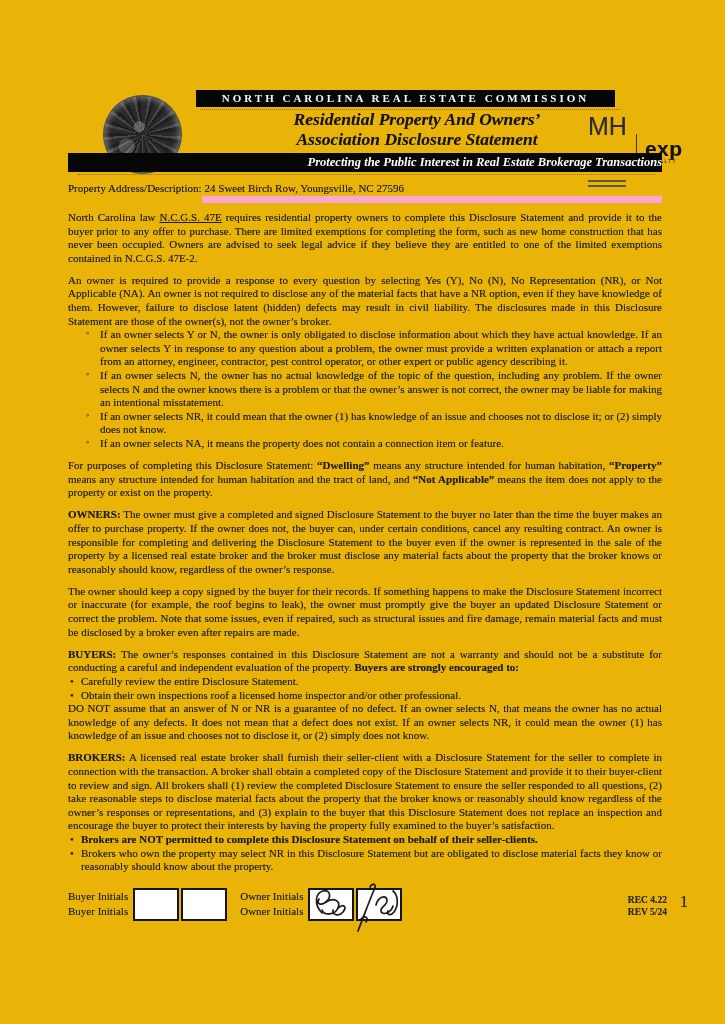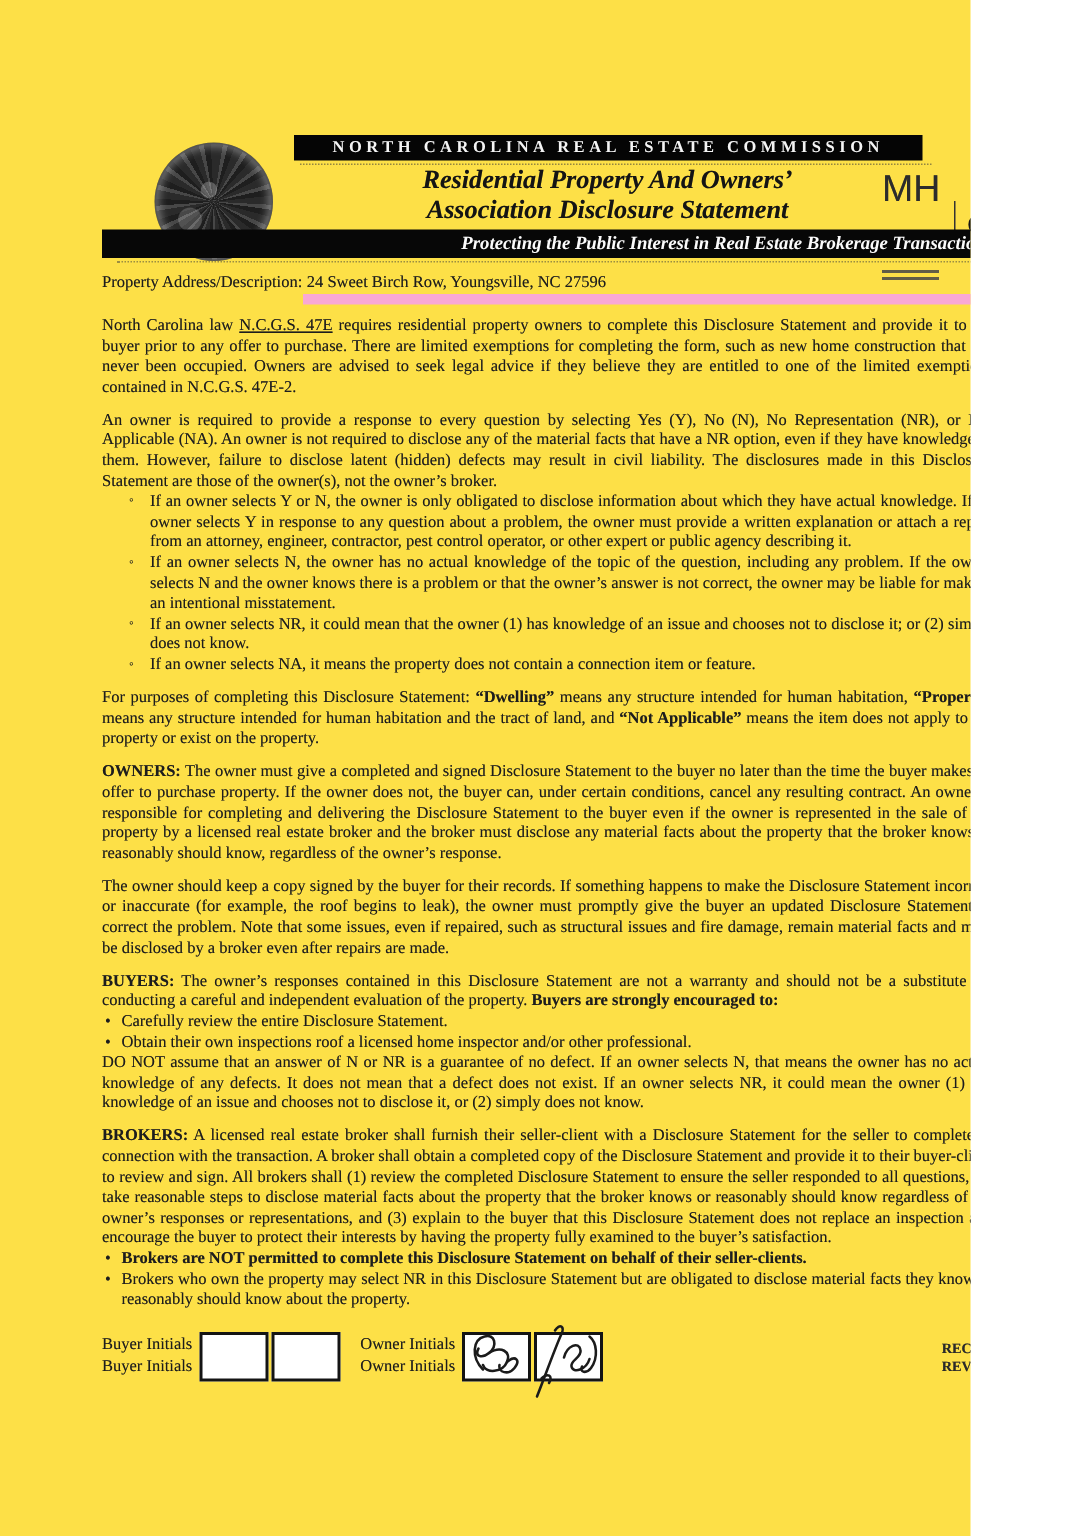--- a/index.html
+++ b/index.html
@@ -1,17 +1,17 @@
 <!DOCTYPE html>
 <html><head>
 <meta charset="utf-8">
 <style>
   html,body { margin:0; padding:0; background:#ffffff; }
   .page {
-    position:relative; width:647px; height:1024px; background:#fde047;
+    position:relative; width:725px; height:1024px; background:#eab308;
     font-family:"Liberation Serif", serif; color:#1d1d1d; overflow:hidden;
   }
   .scanny { text-shadow:0 0 .35px rgba(40,40,40,.55); }
 
   
   .seal {
     position:absolute; left:103px; top:95px; width:79px; height:79px; border-radius:50%;
     background:
       radial-gradient(circle at 46% 40%, rgba(250,250,250,.25) 0 8%, transparent 9%),
       radial-gradient(circle at 30% 65%, rgba(255,255,255,.18) 0 10%, transparent 11%),
@@ -23,21 +23,21 @@
   .bar-commission {
     position:absolute; left:196px; top:90px; width:419px; height:17px; background:#050505;
     color:#f4f4f4; font-weight:bold; font-size:11px; line-height:17px; text-align:center;
     letter-spacing:3px; white-space:nowrap;
   }
   .bar-commission::after {
     content:""; position:absolute; left:4px; right:-6px; bottom:-3px;
     border-bottom:1px dotted rgba(60,60,60,.55);
   }
   .doc-title {
-    position:absolute; left:180px; top:109px; width:450px; text-align:center;
+    position:absolute; left:192px; top:109px; width:450px; text-align:center;
     font-style:italic; font-weight:bold; font-size:17.5px; line-height:20px; color:#141414;
   }
   .brand-logo { position:absolute; left:588px; top:114px; display:flex; align-items:center; }
   .mh-block { display:flex; flex-direction:column; align-items:center;gap:40px; }
   .mh-text {
     font-family:"Liberation Sans", sans-serif; font-size:25px; line-height:24px;
     font-weight:normal; color:#2c2c2c; letter-spacing:0px;
   }
   .mh-sub { width:38px; height:7px; margin-top:2px;
     background:repeating-linear-gradient(to bottom, rgba(70,70,70,.85) 0 2px, transparent 2px 5px); }

